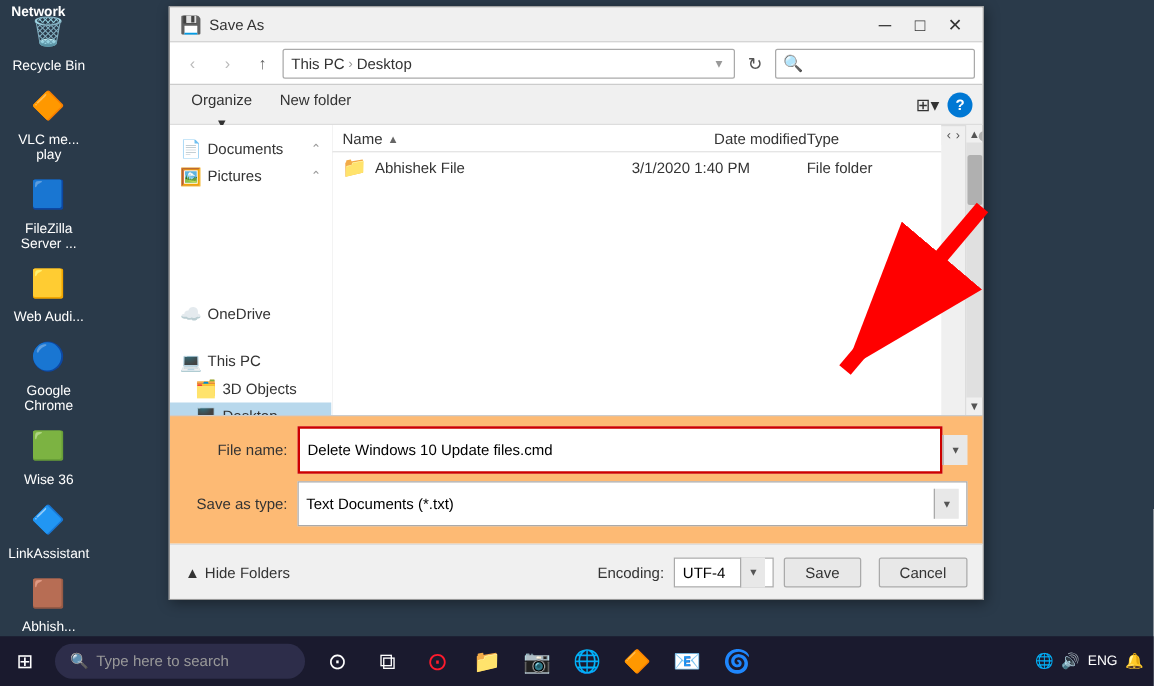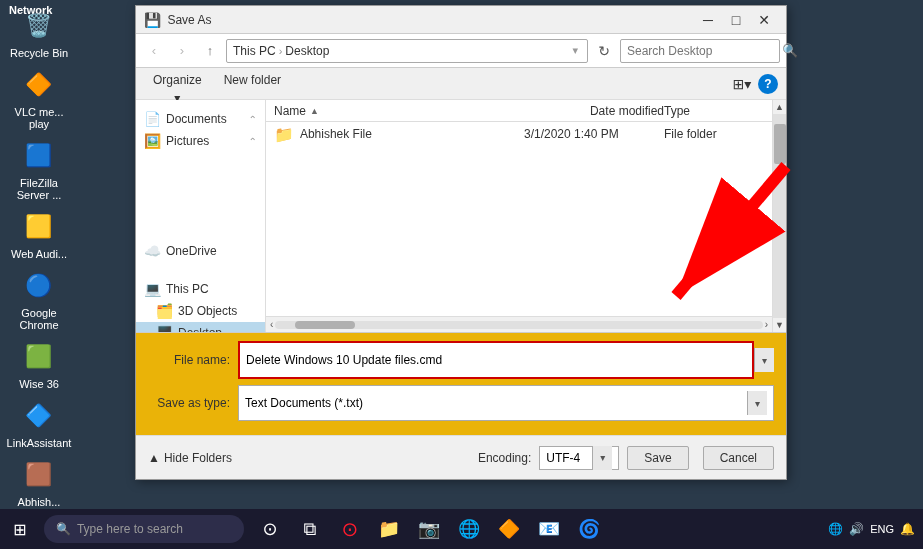--- a/index.html
+++ b/index.html
@@ -375,21 +375,21 @@
     }
     .scroll-arrow {
       font-size: 10px;
       color: #555;
       cursor: pointer;
       padding: 0 2px;
     }
 
     
     .form-area {
-      background: #eab308;
+      background: #fdba74;
       border-top: 1px solid #ccc;
       padding: 8px 12px;
     }
     .form-row {
       display: flex;
       align-items: center;
       margin-bottom: 6px;
     }
     .form-label {
       width: 90px;
@@ -542,21 +542,21 @@
       background: #b0b0b0;
       position: absolute;
       top: 10px;
       left: 1px;
       border-radius: 2px;
     }
 
     .file-area-wrapper {
       flex: 1;
       display: flex;
-      flex-direction: column;
+      flex-direction: row;
     }
   </style>
 </head>
 <body>
 
 <div class="desktop">
 
   <div class="network-label">Network</div>
 
   <div class="desktop-icons">
@@ -611,21 +611,20 @@
       <div class="nav-btn disabled">›</div>
       <div class="nav-btn">↑</div>
       <div class="breadcrumb-bar">
         <span>This PC</span>
         <span class="breadcrumb-sep">›</span>
         <span>Desktop</span>
         <span class="breadcrumb-sep" style="margin-left:auto;">▾</span>
       </div>
       <div class="refresh-btn">↻</div>
       <div class="search-bar">
-        <input type="text" placeholder="Search Desktop" style="">
         <span class="search-icon-btn">🔍</span>
       </div>
     </div>
 
     <div class="toolbar">
       <div class="toolbar-btn">
         <span>Organize</span>
         <span>▾</span>
       </div>
       <div class="toolbar-btn">

